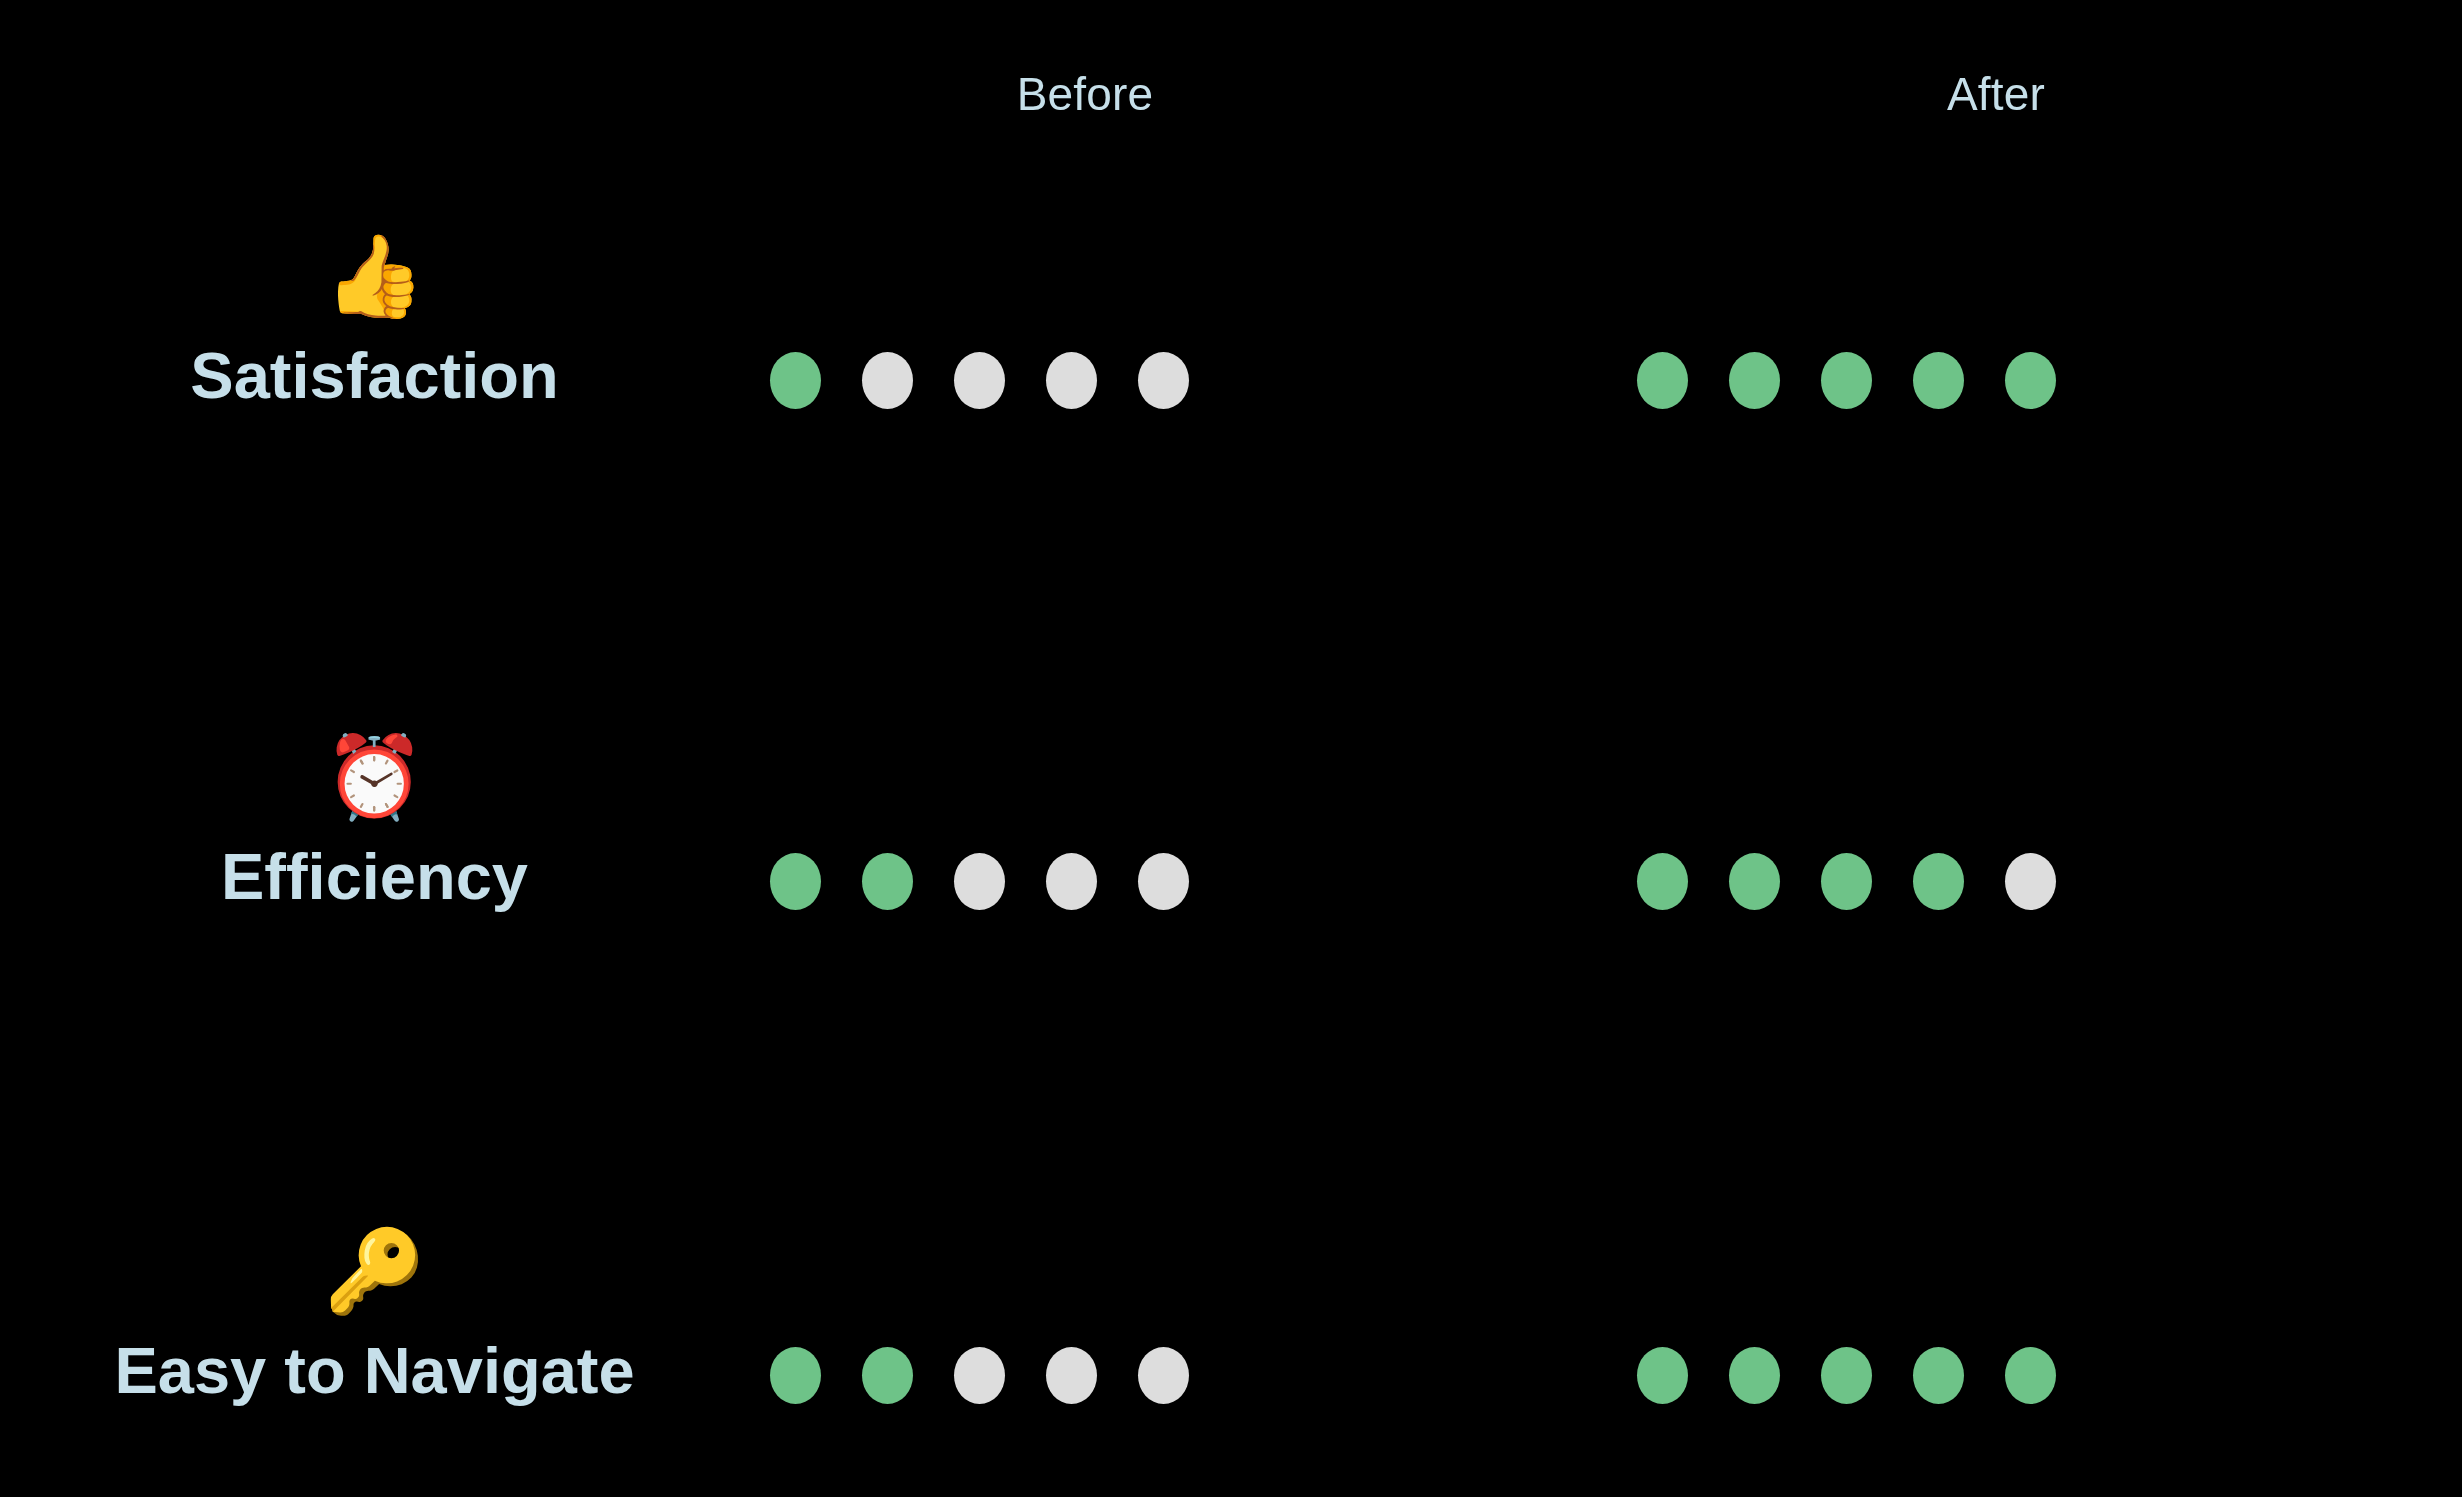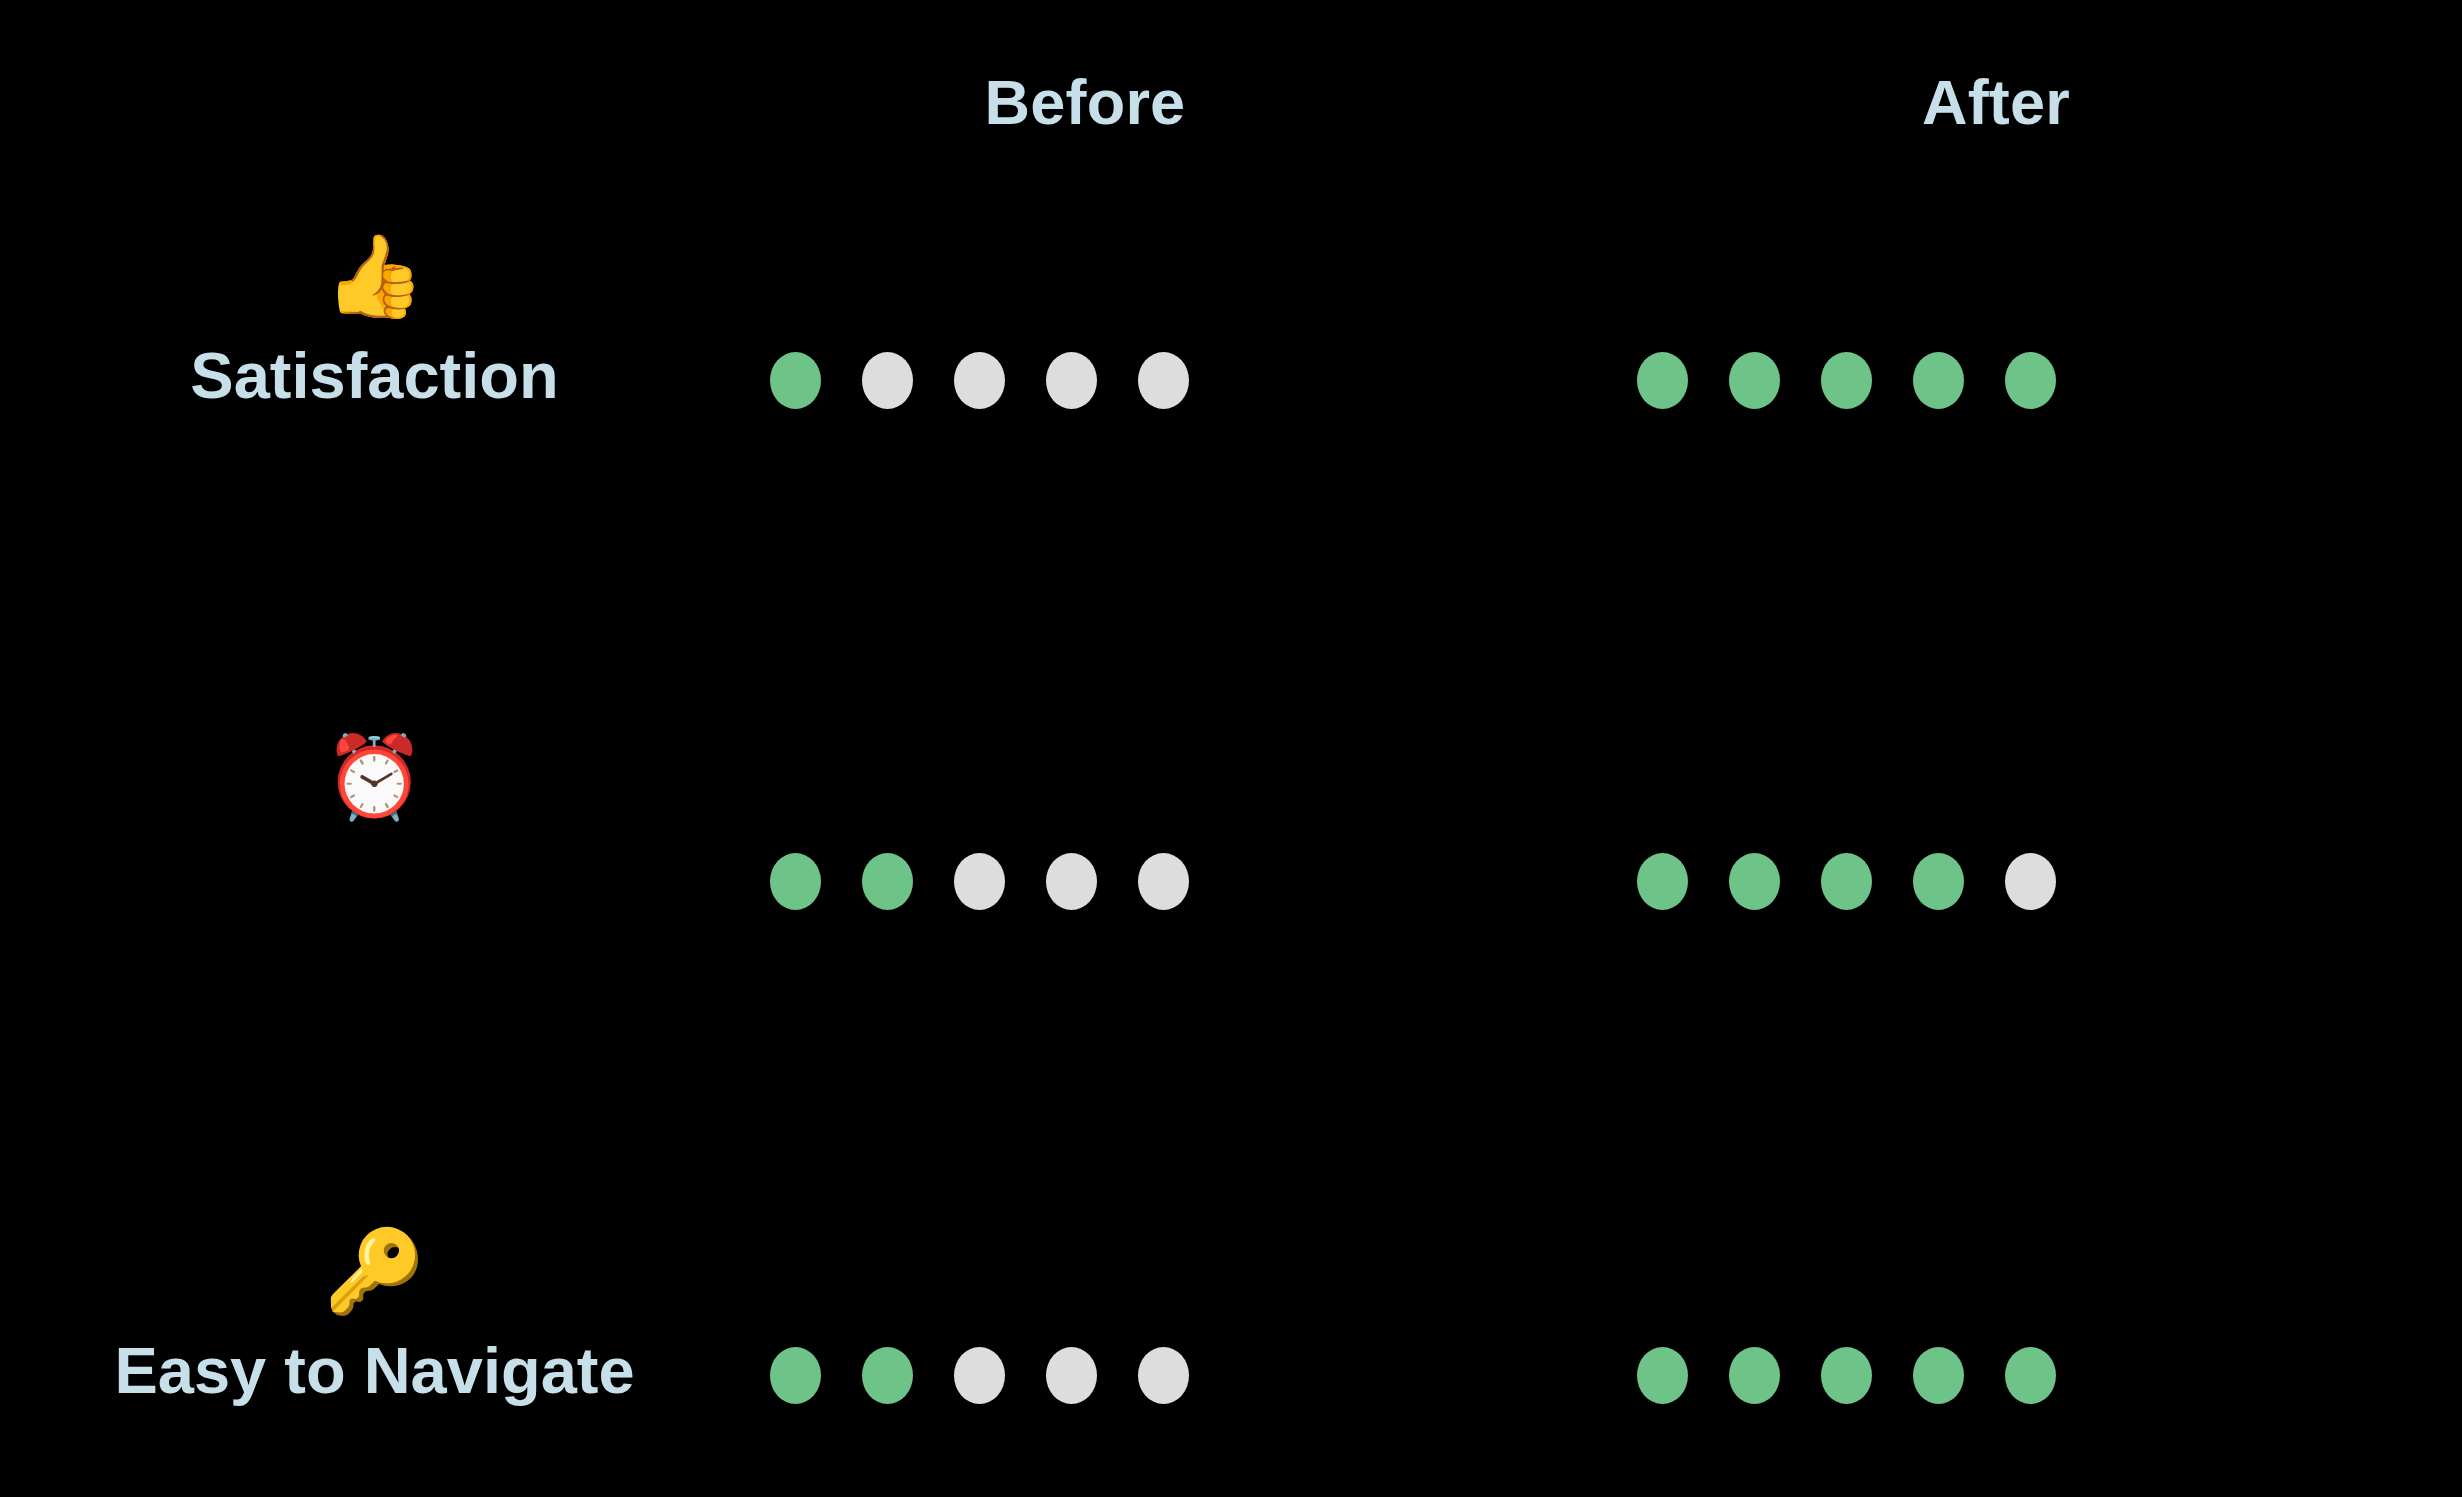--- a/index.html
+++ b/index.html
@@ -30,22 +30,22 @@
     left: 0;
     width: 2463px;
     height: 177px;
   }
 
   .col-header {
     position: absolute;
     top: 71px;
     width: 512px;
     text-align: center;
-    font-size: 63px;
-    font-weight: 700;
+    font-size: 46px;
+    font-weight: 400;
     line-height: 1;
     letter-spacing: 0.2px;
     color: #c6dfe9;
     white-space: nowrap;
   }
 
   .col-header.before { left: 829px; }
   .col-header.after  { left: 1740px; }
 
   
@@ -153,20 +153,21 @@
         <span class="dot on" style="background: rgb(110, 195, 136);"></span>
         <span class="dot on" style="background: rgb(110, 195, 136);"></span>
         <span class="dot on" style="background: rgb(110, 195, 136);"></span>
         <span class="dot on" style="background: rgb(110, 195, 136);"></span>
       </div>
     </div>
 
     <div class="row r1">
       <div class="label-cell">
         <span class="label-emoji">⏰</span>
+        <span class="label-text">Efficiency</span>
       </div>
 
       <div class="dot-group before">
         <span class="dot on" style="background: rgb(110, 195, 136);"></span>
         <span class="dot on" style="background: rgb(110, 195, 136);"></span>
         <span class="dot off" style="background: rgb(221, 221, 221);"></span>
         <span class="dot off" style="background: rgb(221, 221, 221);"></span>
         <span class="dot off" style="background: rgb(221, 221, 221);"></span>
       </div>
 

